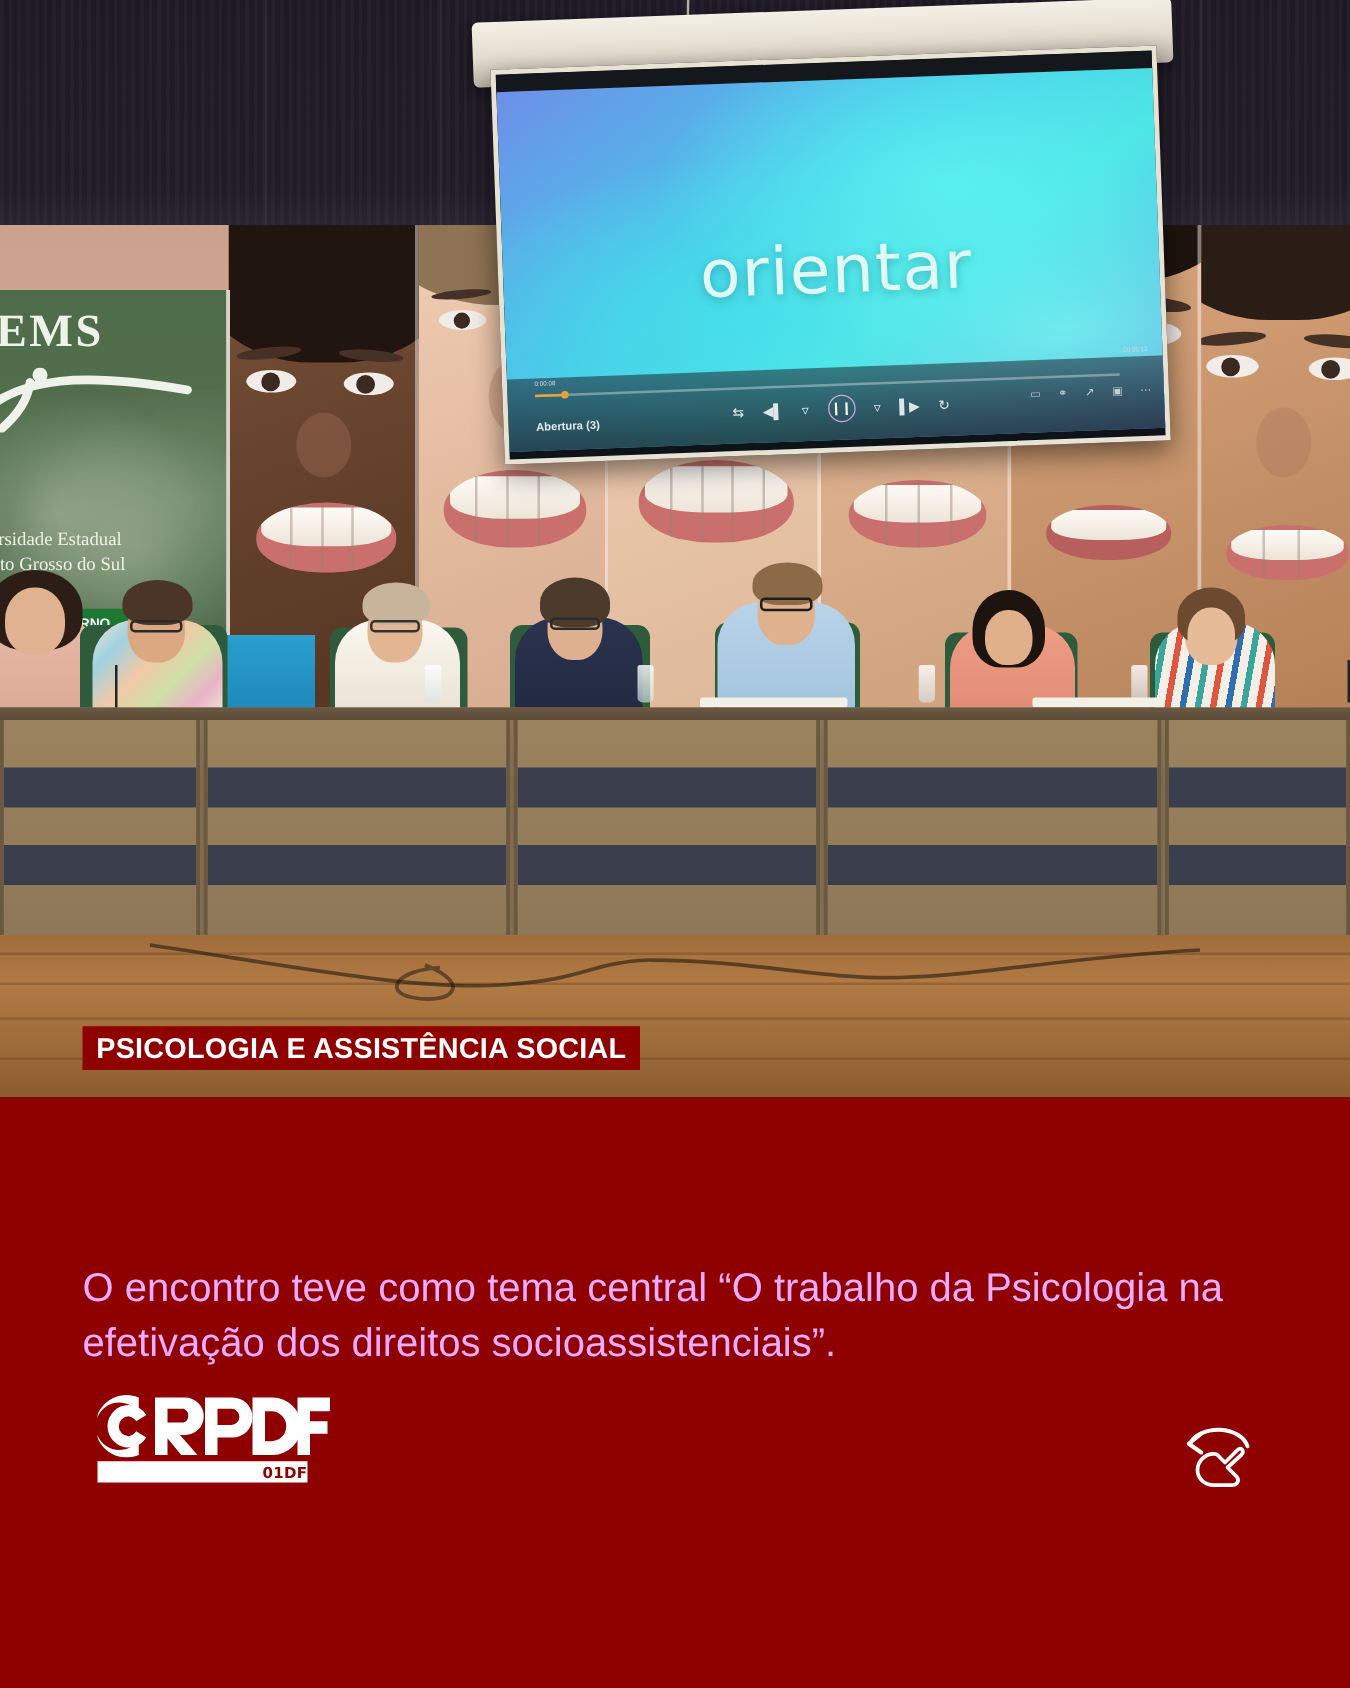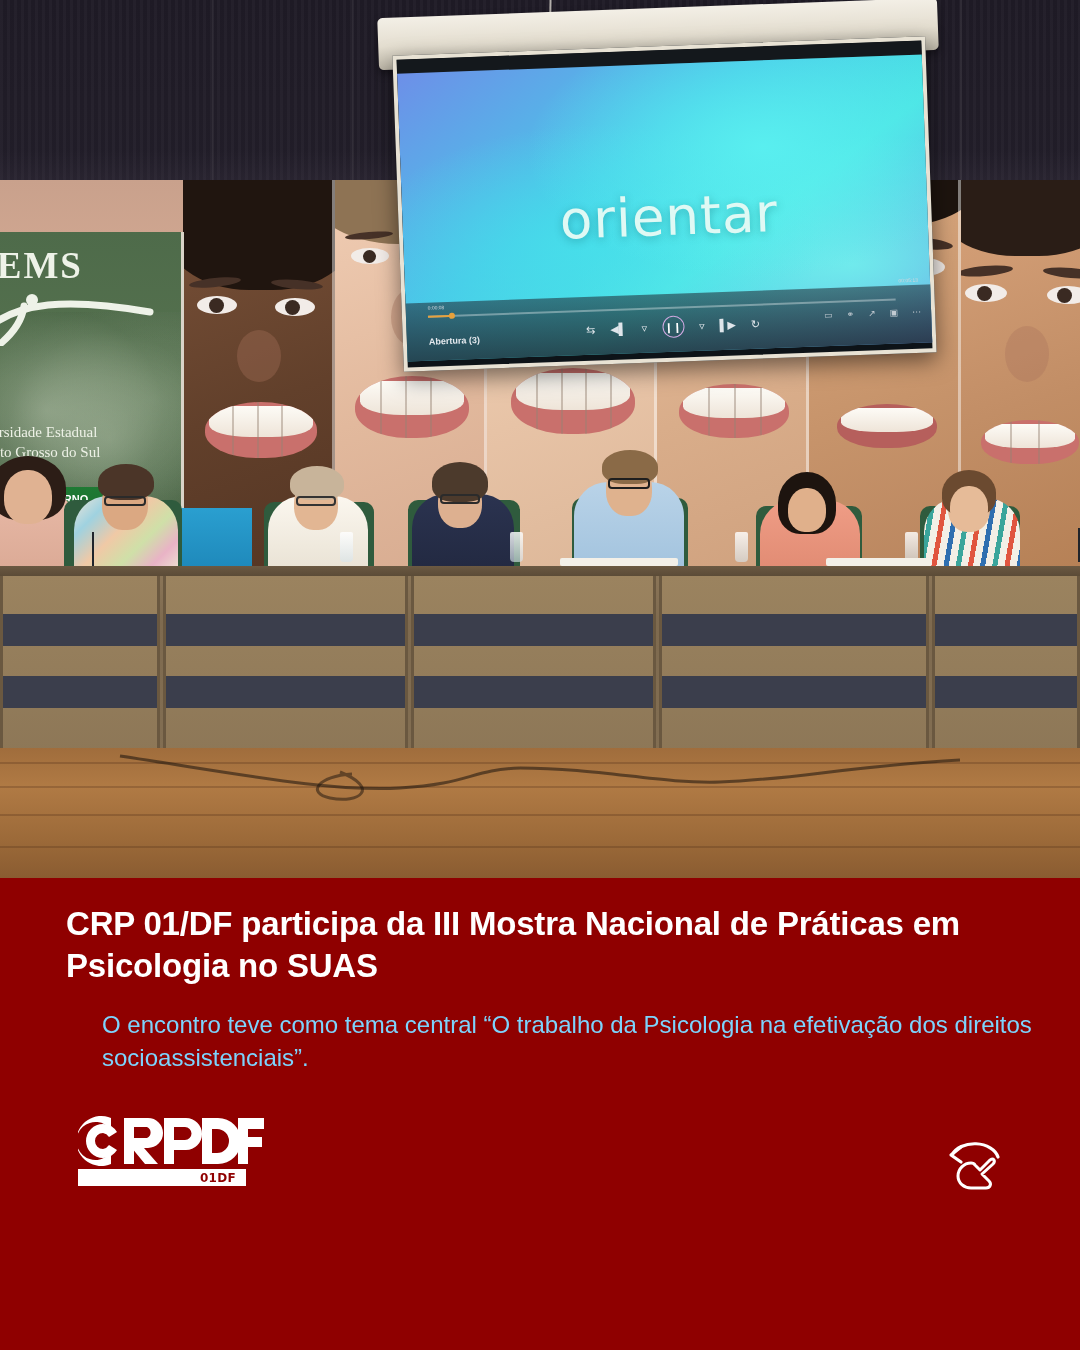--- a/index.html
+++ b/index.html
@@ -130,27 +130,27 @@
   .eyebrow { position:absolute; left:66px; top:821px; height:35px;
     background:#8f0000; display:flex; align-items:center; padding:0 11px; z-index:6; }
   .eyebrow span { color:#fff; font-size:23px; font-weight:bold; letter-spacing:.2px;
     white-space:nowrap; font-family:"Liberation Sans", sans-serif; }
 
   
   .panel { position:absolute; left:0; top:878px; width:1080px; height:472px; background:#8f0000; }
   .headline { position:absolute; left:66px; top:25px; width:950px;
     color:#fff; font-size:33px; font-weight:bold; line-height:1.27; letter-spacing:-.2px; }
   .subhead { position:absolute; left:66px; top:130px; width:940px;
-    color:#7dd3fc; font-size:24px; font-weight:normal; line-height:1.38;margin-left:36px; }
+    color:#f0abfc; font-size:32px; font-weight:normal; line-height:1.38; }
 
   
   .logo { position:absolute; left:78px; top:238px; width:240px; }
   .logo-mark { width:186px; height:50px; display:block; }
   .logo-bar { position:relative; margin-top:3px; width:168px; height:17px; background:#fff;
-    display:flex; align-items:center; justify-content:flex-end; padding-right:10px; }
+    display:flex; align-items:center; justify-content:flex-end; padding-right:0; }
   .logo-bar span { color:#8f0000; font-size:12px; font-weight:bold; letter-spacing:.3px;
     font-family:"DejaVu Sans", sans-serif; }
   .logo-sub { margin-top:5px; color:#fff; font-size:15px; line-height:1.18;
     letter-spacing:.55px; font-family:"Liberation Sans", sans-serif; }
 
   .swipe { position:absolute; right:72px; top:1131px; width:66px; height:66px; }
 </style>
 </head>
 <body>
 
@@ -426,23 +426,25 @@
       <div class="plank" style="top:66px"></div>
       <div class="plank" style="top:98px"></div>
       <svg style="position:absolute;left:0;top:0;width:1080px;height:130px;">
         <path d="M120 8 C 240 26, 330 44, 400 40 C 470 36, 470 22, 520 20" stroke="rgba(25,18,12,.55)" stroke-width="3" fill="none"></path>
         <path d="M520 20 C 600 20, 660 36, 720 34 C 790 32, 850 18, 960 12" stroke="rgba(25,18,12,.55)" stroke-width="3" fill="none"></path>
         <path d="M340 24 C 380 40, 360 56, 330 50 C 306 45, 318 28, 352 26" stroke="rgba(25,18,12,.5)" stroke-width="3" fill="none"></path>
       </svg>
     </div>
   </div>
 
+  <div class="eyebrow">
+    <span>PSICOLOGIA E ASSISTÊNCIA SOCIAL</span>
+  </div>
 
   <div class="panel">
-    <div class="headline">CRP 01/DF participa da III Mostra Nacional de Práticas em Psicologia no SUAS</div>
     <div class="subhead">O encontro teve como tema central “O trabalho da Psicologia na efetivação dos direitos socioassistenciais”.</div>
 
     <div class="logo">
       <svg class="logo-mark" viewBox="0 0 186 50">
 
         <path d="M33 14 A19 19 0 1 0 33 36 L33 48 A25 25 0 1 1 33 2 Z" fill="#fff"></path>
         <path d="M8 25 A17 17 0 0 1 25 8 A17 17 0 0 1 39 16 L31 21 A9 9 0 0 0 25 17 A8 8 0 0 0 17 25 A8 8 0 0 0 25 33 A9 9 0 0 0 31 29 L39 34 A17 17 0 0 1 25 42 A17 17 0 0 1 8 25 Z" fill="#fff"></path>
 
         <path d="M46 2 L70 2 A15 15 0 0 1 70 32 L66 32 L80 48 L67 48 L53 31 L53 22 L69 22 A6 6 0 0 0 69 11 L56 11 L56 48 L46 48 Z" fill="#fff"></path>
 

